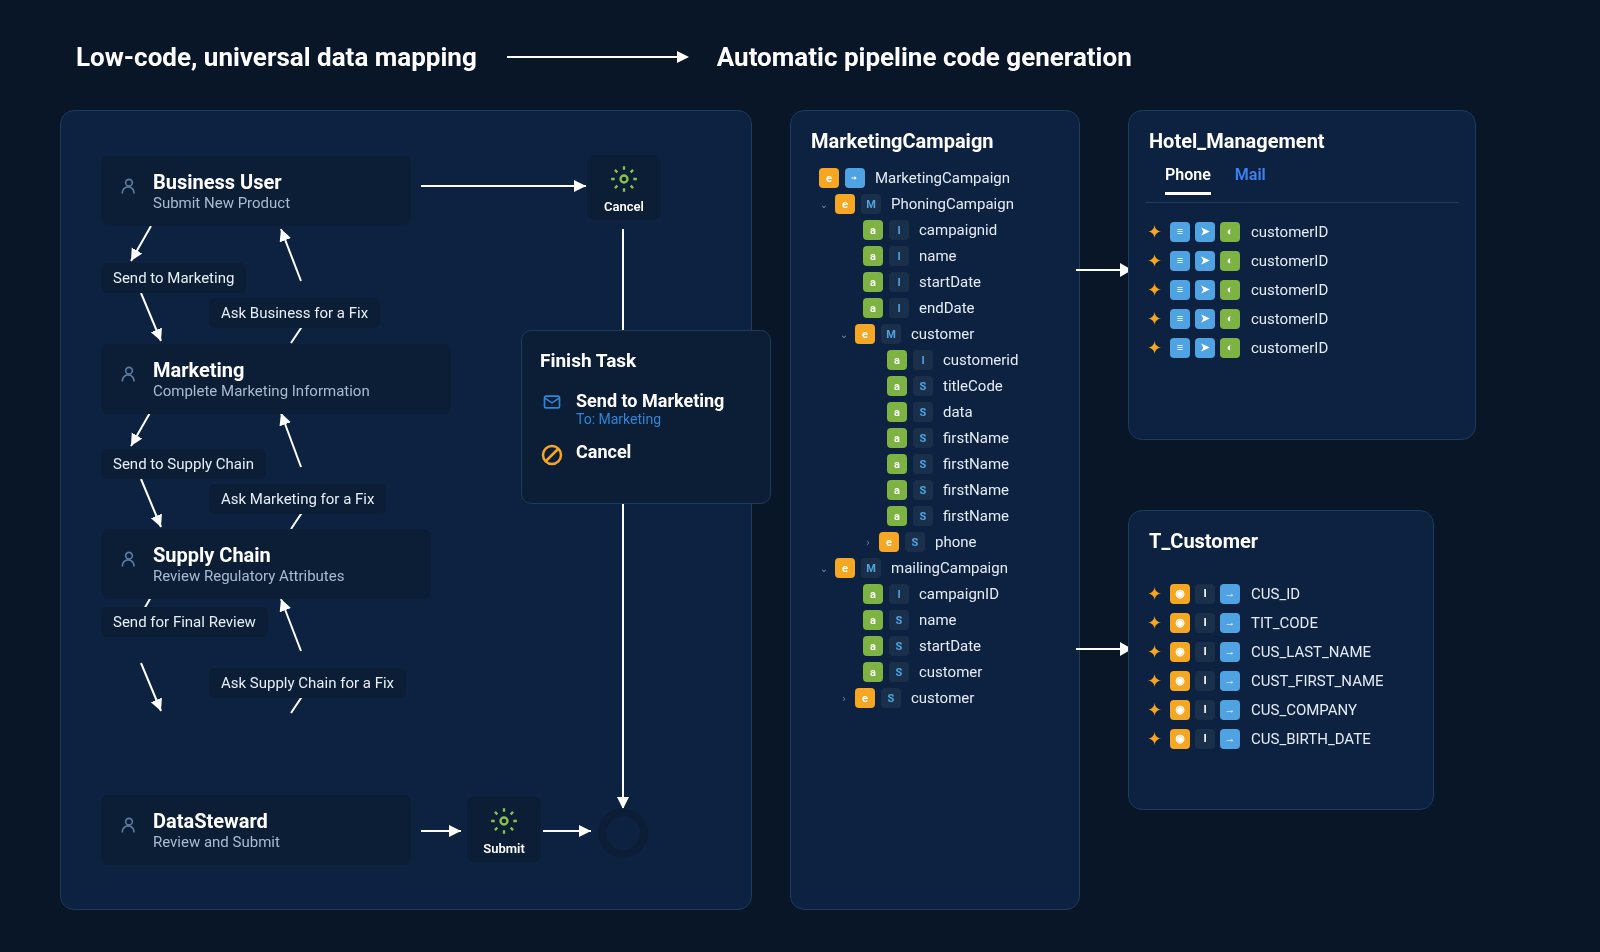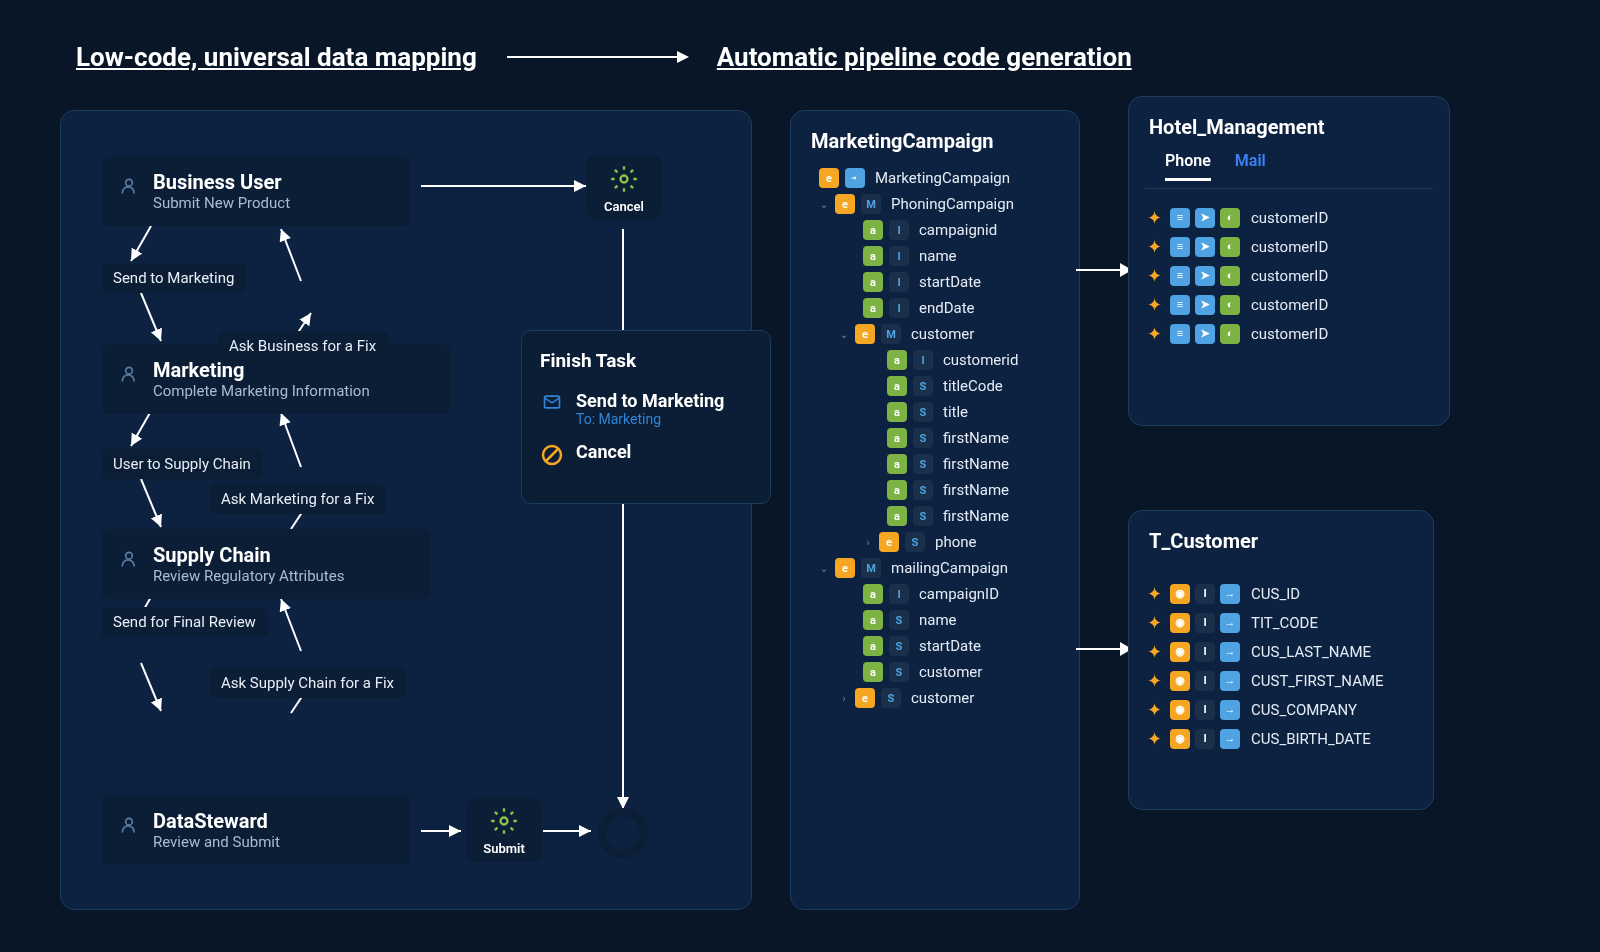--- a/index.html
+++ b/index.html
@@ -14,21 +14,20 @@
 }
 .headers {
   display: flex;
   align-items: center;
   position: absolute;
   top: 42px;
   left: 76px;
   gap: 30px;
   font-size: 26px;
   font-weight: 700;
-  text-decoration: underline;
 }
 .header-arrow-line {
   width: 180px;
   height: 2px;
   background: #fff;
   position: relative;
 }
 .header-arrow-line::after {
   content: '';
   position: absolute;
@@ -38,21 +37,21 @@
   border-bottom: 6px solid transparent;
 }
 .panel {
   position: absolute;
   border: 1px solid #1d3b5c;
   border-radius: 14px;
   background: #0c2240;
 }
 .panel.left { left: 60px; top: 110px; width: 692px; height: 800px; }
 .panel.marketing { left: 790px; top: 110px; width: 290px; height: 800px; }
-.panel.hotel { left: 1128px; top: 96px; width: 322px; height: 330px; }
+.panel.hotel { left: 1128px; top: 110px; width: 348px; height: 330px; }
 .panel.customer { left: 1128px; top: 510px; width: 306px; height: 300px; }
 
 
 .wf-card {
   position: absolute;
   background: #0c1e36;
   border-radius: 8px;
   padding: 14px 18px;
   min-width: 310px;
 }
@@ -302,22 +301,22 @@
           <path d="M4 21v-1a7 7 0 0 1 14 0v1"></path>
         </svg>
       </span>
     <span class="wf-content">
       <div class="wf-title">DataSteward</div>
       <div class="wf-sub">Review and Submit</div>
     </span>
   </div>
 
   <div class="wf-pill" style="left:40px; top:152px;">Send to Marketing</div>
-  <div class="wf-pill" style="left:156px; top:187px;margin-top:33px;">Ask Business for a Fix</div>
-  <div class="wf-pill" style="left:40px; top:338px;">User to Supply Chain</div>
+  <div class="wf-pill" style="left:148px; top:187px;">Ask Business for a Fix</div>
+  <div class="wf-pill" style="left:40px; top:338px;">Send to Supply Chain</div>
   <div class="wf-pill" style="left:148px; top:373px;">Ask Marketing for a Fix</div>
   <div class="wf-pill" style="left:40px; top:496px;">Send for Final Review</div>
   <div class="wf-pill" style="left:148px; top:557px;">Ask Supply Chain for a Fix</div>
 
   <div class="gear-box" style="left:526px; top:44px;">
     <svg width="28" height="28" viewBox="0 0 24 24" fill="none" stroke="currentColor" stroke-width="2">
         <circle cx="12" cy="12" r="3"></circle>
         <path d="M12 1v3M12 20v3M4.2 4.2l2.1 2.1M17.7 17.7l2.1 2.1M1 12h3M20 12h3M4.2 19.8l2.1-2.1M17.7 6.3l2.1-2.1"></path>
       </svg>
     <div class="gear-label">Cancel</div>
@@ -407,21 +406,21 @@
         <span class="tree-label">customerid</span>
       </div>
     <div class="tree-row indent-4">
         <span class="badge a">a</span>
         <span class="badge s">S</span>
         <span class="tree-label">titleCode</span>
       </div>
     <div class="tree-row indent-4">
         <span class="badge a">a</span>
         <span class="badge s">S</span>
-        <span class="tree-label">title</span>
+        <span class="tree-label">data</span>
       </div>
     <div class="tree-row indent-4">
         <span class="badge a">a</span>
         <span class="badge s">S</span>
         <span class="tree-label">firstName</span>
       </div>
     <div class="tree-row indent-4">
         <span class="badge a">a</span>
         <span class="badge s">S</span>
         <span class="tree-label">firstName</span>

